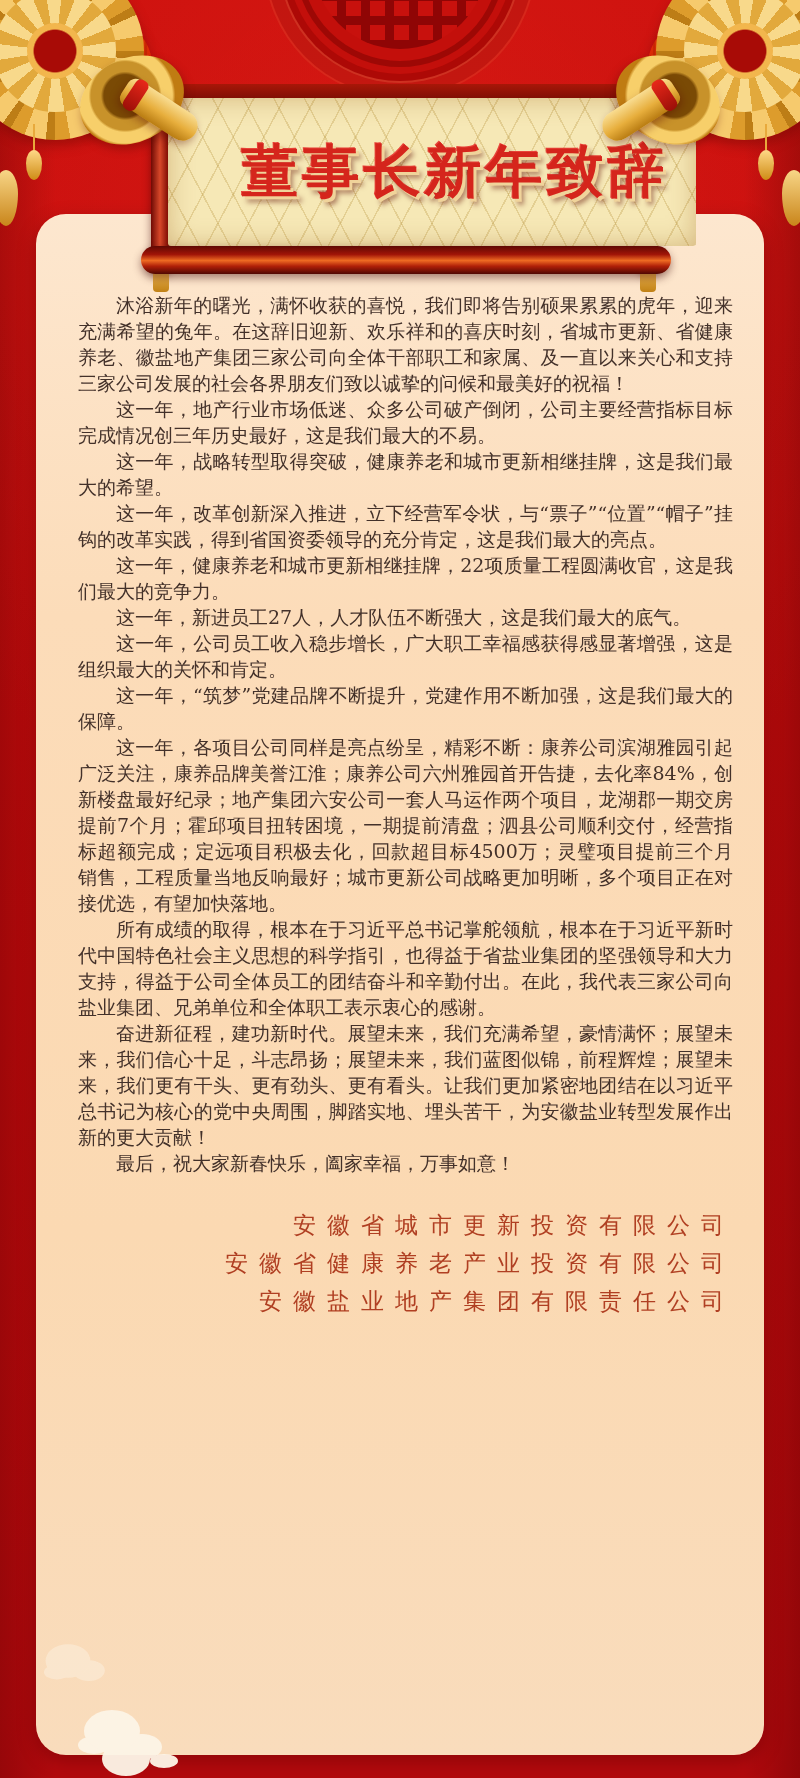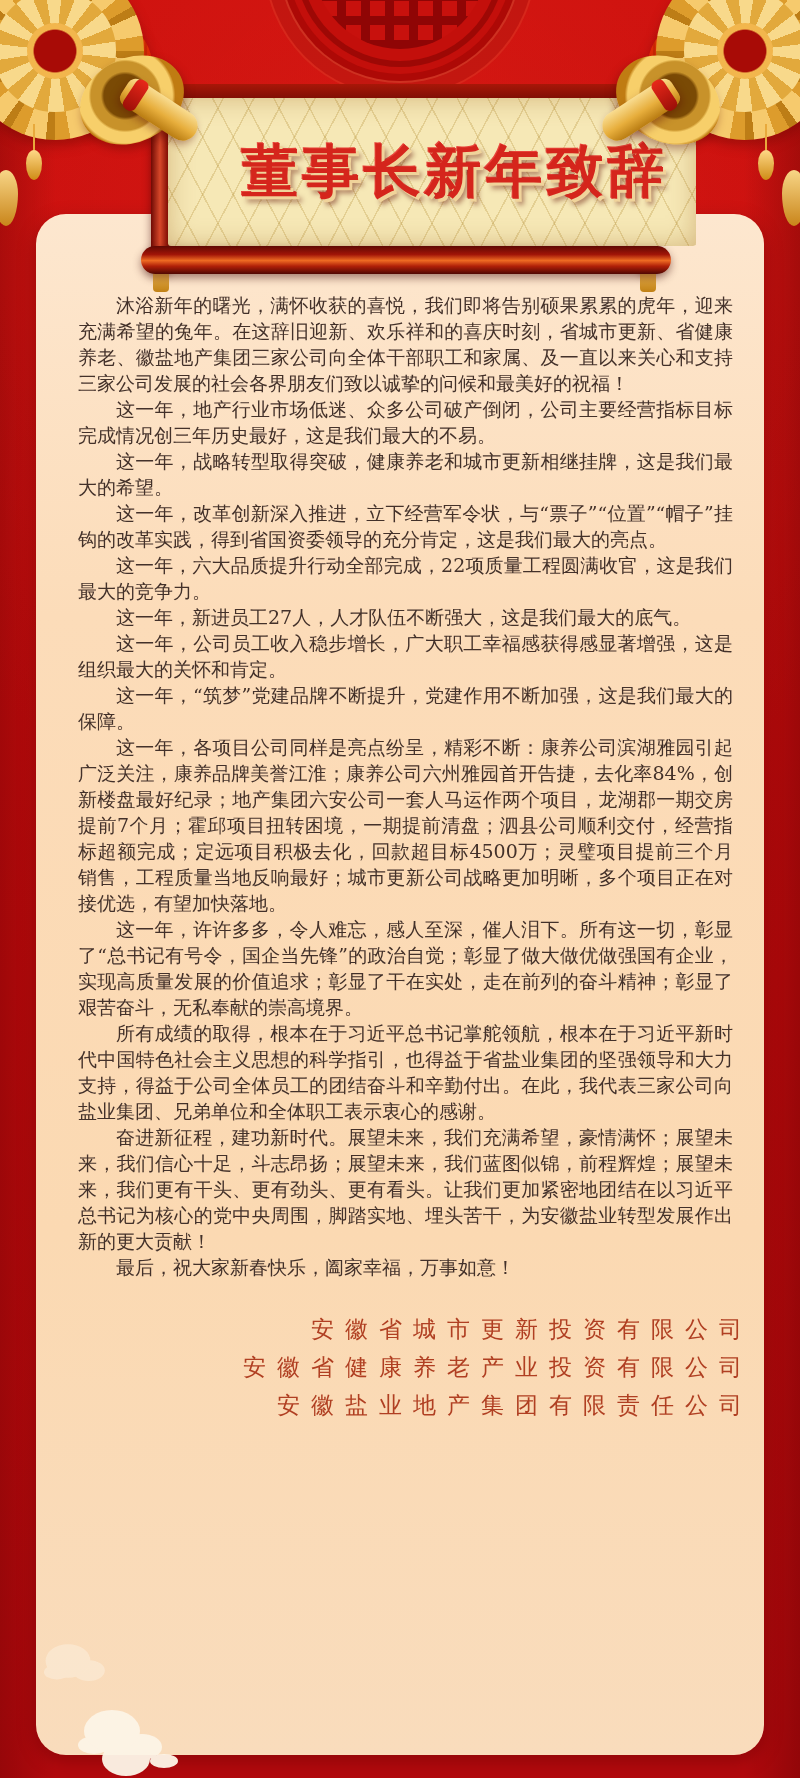--- a/index.html
+++ b/index.html
@@ -61,21 +61,21 @@
     background:linear-gradient(180deg,#f8d687,#c9851a);}
   .side-drop.l{left:-6px;}
   .side-drop.r{right:-6px;}
 
   
   .card{position:absolute;left:36px;top:214px;width:728px;height:1541px;border-radius:30px;z-index:2;
     background:linear-gradient(180deg,#fde7cf 0,#fcdcb9 26%,#fbd9b2 66%,#f9dcbc 100%);
     box-shadow:0 6px 18px rgba(80,0,0,.35);}
   .letter{padding:78px 31px 0 42px;}
   .para{margin:0;text-indent:2em;text-align:justify;font-size:19px;line-height:26px;color:#43312a;}
-  .sigs{margin-top:30px;padding-right:22px;text-align:right;}
+  .sigs{margin-top:30px;padding-right:40px;text-align:right;}
   .sig{margin:0 -11px 0 0;font-size:23px;line-height:38px;letter-spacing:11px;color:#b03f22;font-weight:500;}
 
   
   .cloud{position:absolute;width:56px;height:42px;border-radius:50%;background:#fdf4e6;z-index:3;}
   .cloud.c1{left:84px;top:1710px;opacity:.96;
     box-shadow:30px 16px 0 -8px #fdf4e6,-18px 14px 0 -12px #fdf4e6,14px 28px 0 -4px #fdf4e6,52px 30px 0 -14px #fdf4e6;}
   .cloud.c2{left:40px;top:1640px;opacity:.45;transform:scale(.8);
     box-shadow:26px 12px 0 -8px #fdf4e6,-14px 14px 0 -12px #fdf4e6;}
 
   
@@ -115,26 +115,25 @@
   <div class="side-drop l"></div>
   <div class="side-drop r"></div>
 
   <div class="card">
     <div class="letter">
 
     <p class="para">沐浴新年的曙光，满怀收获的喜悦，我们即将告别硕果累累的虎年，迎来充满希望的兔年。在这辞旧迎新、欢乐祥和的喜庆时刻，省城市更新、省健康养老、徽盐地产集团三家公司向全体干部职工和家属、及一直以来关心和支持三家公司发展的社会各界朋友们致以诚挚的问候和最美好的祝福！</p>
         <p class="para">这一年，地产行业市场低迷、众多公司破产倒闭，公司主要经营指标目标完成情况创三年历史最好，这是我们最大的不易。</p>
         <p class="para">这一年，战略转型取得突破，健康养老和城市更新相继挂牌，这是我们最大的希望。</p>
         <p class="para">这一年，改革创新深入推进，立下经营军令状，与“票子”“位置”“帽子”挂钩的改革实践，得到省国资委领导的充分肯定，这是我们最大的亮点。</p>
-        <p class="para">这一年，六大品质提升行动全部完成，22项质量工程圆满收官，这是我们最大的竞争力。</p>
+        <p class="para">这一年，健康养老和城市更新相继挂牌，22项质量工程圆满收官，这是我们最大的竞争力。</p>
         <p class="para">这一年，新进员工27人，人才队伍不断强大，这是我们最大的底气。</p>
         <p class="para">这一年，公司员工收入稳步增长，广大职工幸福感获得感显著增强，这是组织最大的关怀和肯定。</p>
         <p class="para">这一年，“筑梦”党建品牌不断提升，党建作用不断加强，这是我们最大的保障。</p>
         <p class="para">这一年，各项目公司同样是亮点纷呈，精彩不断：康养公司滨湖雅园引起广泛关注，康养品牌美誉江淮；康养公司六州雅园首开告捷，去化率84%，创新楼盘最好纪录；地产集团六安公司一套人马运作两个项目，龙湖郡一期交房提前7个月；霍邱项目扭转困境，一期提前清盘；泗县公司顺利交付，经营指标超额完成；定远项目积极去化，回款超目标4500万；灵璧项目提前三个月销售，工程质量当地反响最好；城市更新公司战略更加明晰，多个项目正在对接优选，有望加快落地。</p>
-        <p class="para">这一年，许许多多，令人难忘，感人至深，催人泪下。所有这一切，彰显了“总书记有号令，国企当先锋”的政治自觉；彰显了做大做优做强国有企业，实现高质量发展的价值追求；彰显了干在实处，走在前列的奋斗精神；彰显了艰苦奋斗，无私奉献的崇高境界。</p>
         <p class="para">所有成绩的取得，根本在于习近平总书记掌舵领航，根本在于习近平新时代中国特色社会主义思想的科学指引，也得益于省盐业集团的坚强领导和大力支持，得益于公司全体员工的团结奋斗和辛勤付出。在此，我代表三家公司向盐业集团、兄弟单位和全体职工表示衷心的感谢。</p>
         <p class="para">奋进新征程，建功新时代。展望未来，我们充满希望，豪情满怀；展望未来，我们信心十足，斗志昂扬；展望未来，我们蓝图似锦，前程辉煌；展望未来，我们更有干头、更有劲头、更有看头。让我们更加紧密地团结在以习近平总书记为核心的党中央周围，脚踏实地、埋头苦干，为安徽盐业转型发展作出新的更大贡献！</p>
         <p class="para">最后，祝大家新春快乐，阖家幸福，万事如意！</p>
       </div>
     <div class="sigs">
 
     <p class="sig">安徽省城市更新投资有限公司</p>
         <p class="sig">安徽省健康养老产业投资有限公司</p>
         <p class="sig">安徽盐业地产集团有限责任公司</p>
       </div>

